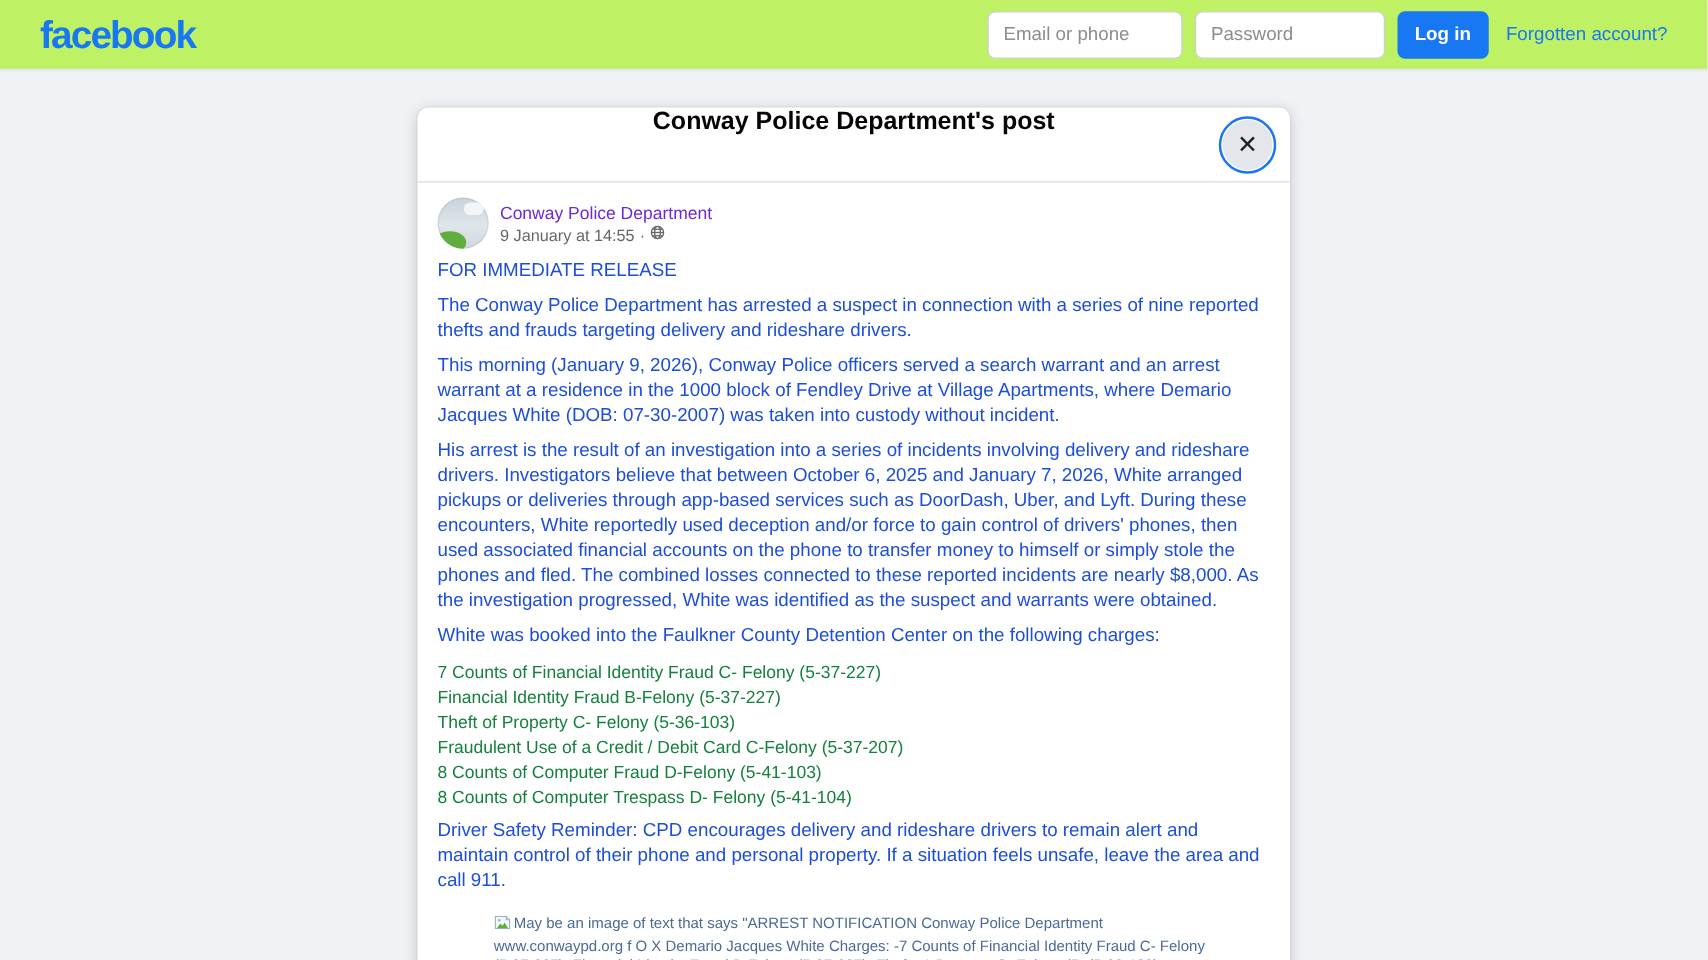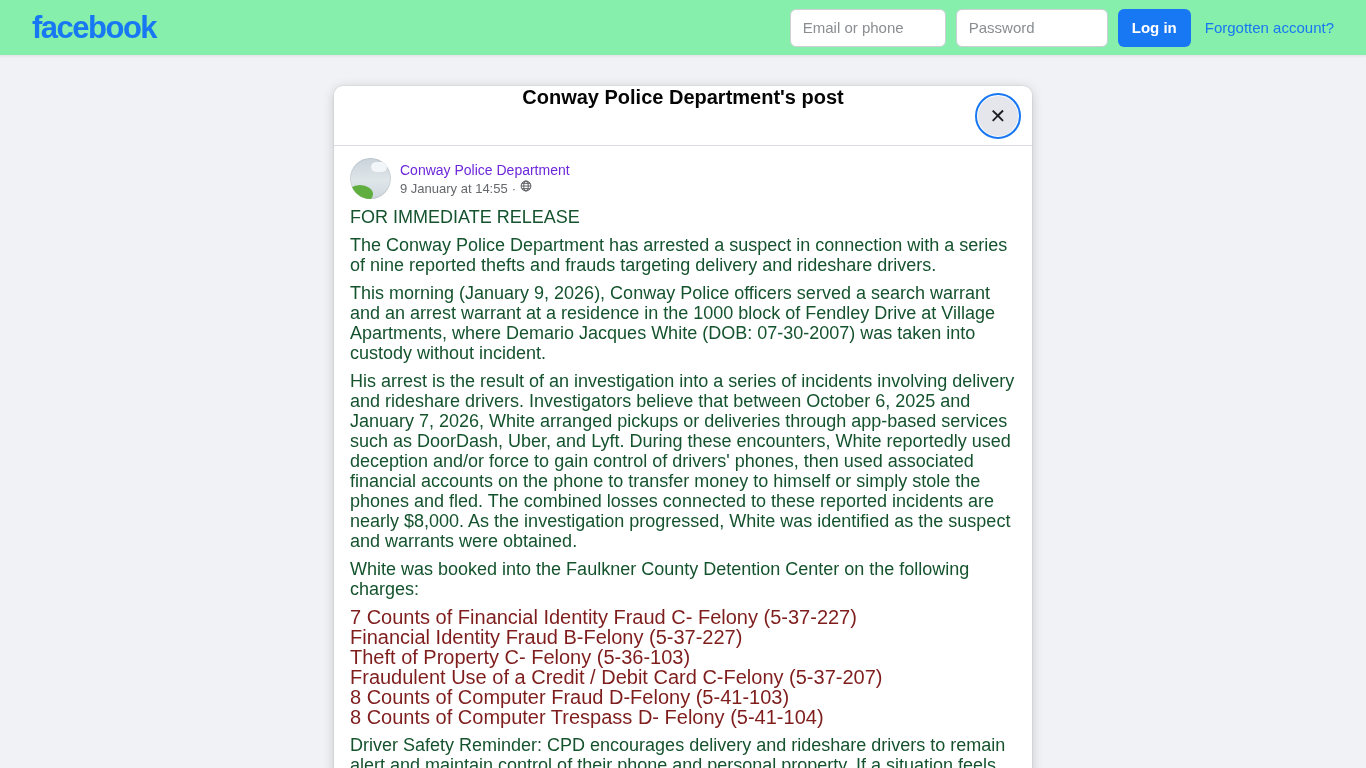--- a/index.html
+++ b/index.html
@@ -6,21 +6,21 @@
   html, body { width: 1366px; height: 768px; overflow: hidden; }
   body {
     font-family: "Liberation Sans", "DejaVu Sans", sans-serif;
     background: #f0f2f5;
     color: #050505;
   }
 
   
   .top-header {
     height: 56px;
-    background: #86efac;
+    background: #bef264;
     border-bottom: 1px solid #e4e6eb;
     box-shadow: 0 1px 2px rgba(0,0,0,.05);
     display: flex;
     align-items: center;
     padding: 0 32px;
   }
   .fb-logo {
     color: #1877f2;
     font-size: 31px;
     font-weight: bold;
@@ -144,27 +144,27 @@
     color: #65676b;
     line-height: 17px;
     display: flex;
     align-items: flex-start;
     gap: 4px;
   }
   .globe-icon { display: inline-flex; }
 
   .post-text { padding-bottom: 2px; }
   .post-par {
-    font-size: 18px;
+    font-size: 15px;
     line-height: 20px;
-    color: #14532d;
+    color: #1d4ed8;
     margin: 8px 0;
   }
   .charges-block { margin: 8px 0; }
-  .charge-line { font-size: 20px; line-height: 20px; color: #7f1d1d; }
+  .charge-line { font-size: 14px; line-height: 20px; color: #15803d; }
 
   
   .attachment {
     margin: 6px 0 0 45px;
     width: 580px;
     font-size: 12px;
     line-height: 15.5px;
     color: #4b6a97;
   }
   .broken-img-icon {

